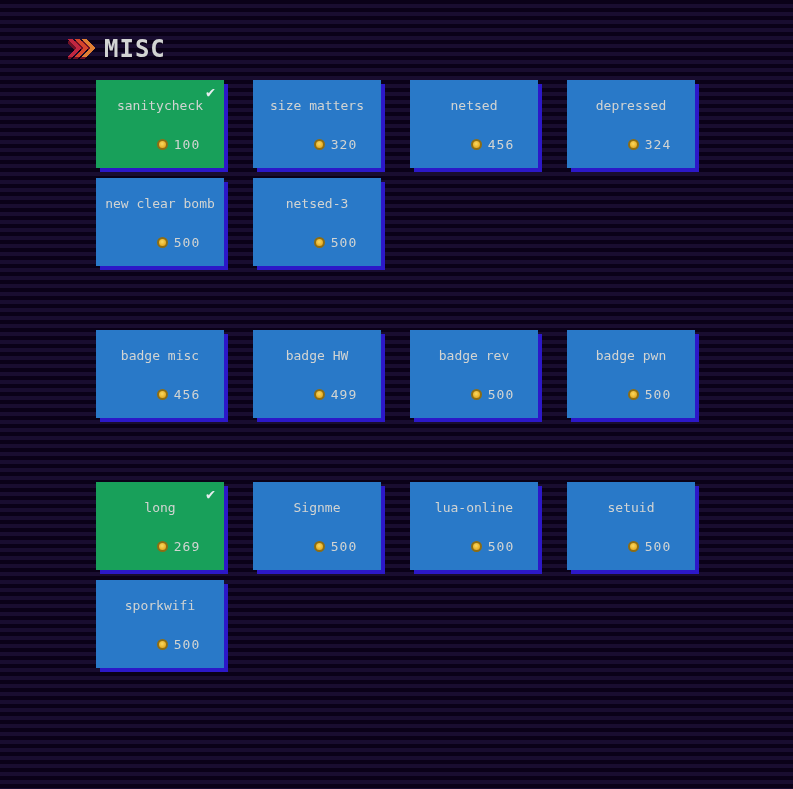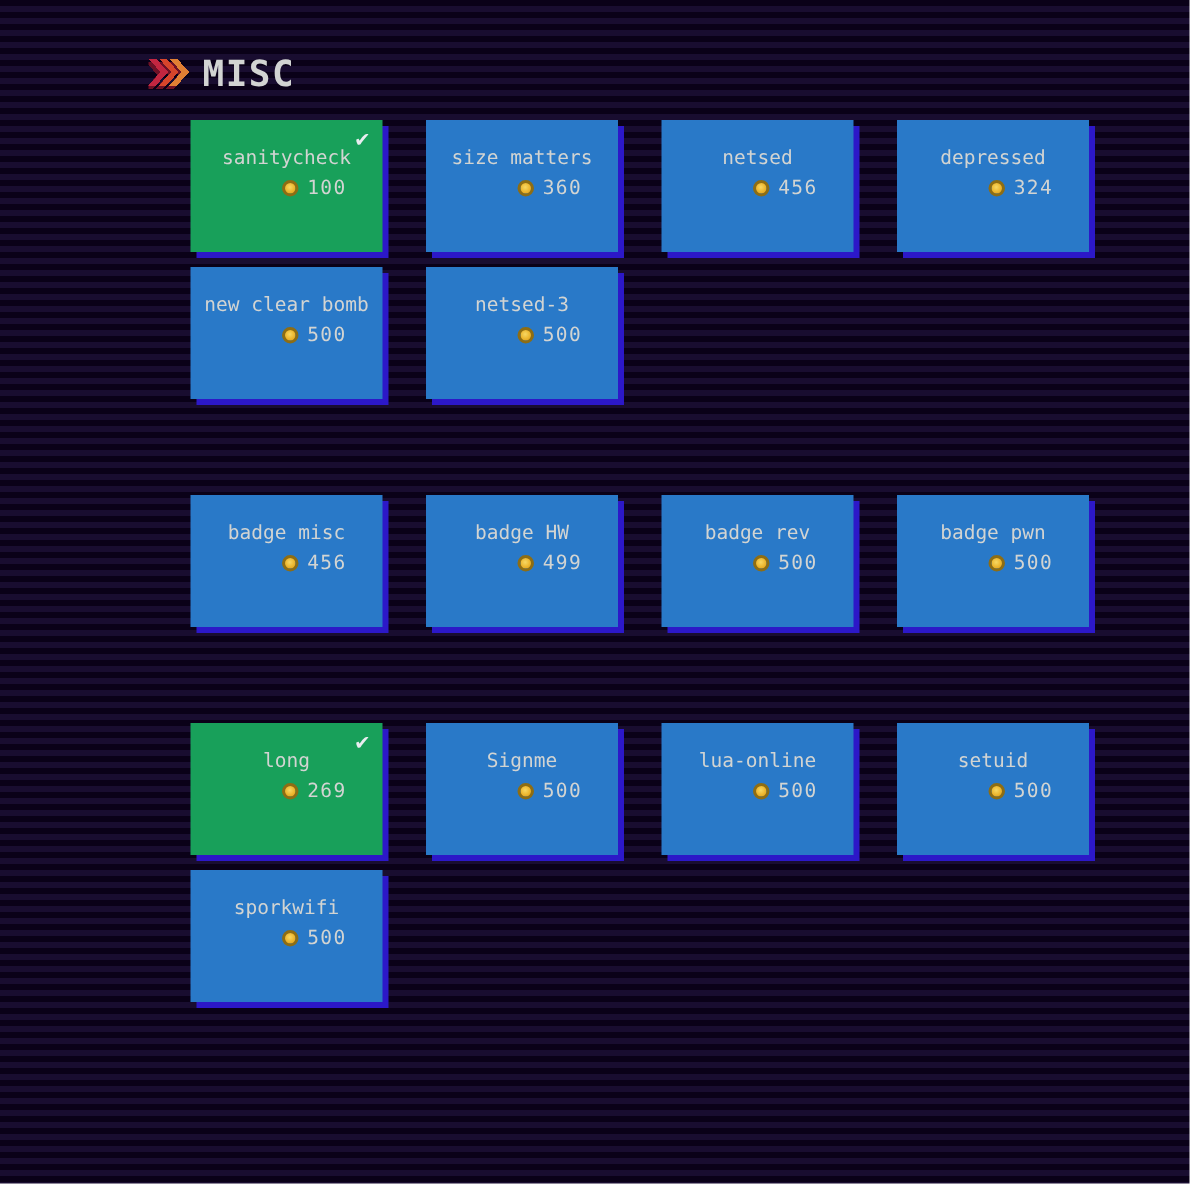--- a/index.html
+++ b/index.html
@@ -15,21 +15,21 @@
   *{box-sizing:border-box;}
   html,body{margin:0;padding:0;}
   body{
     width:793px;height:789px;
     background:repeating-linear-gradient(180deg,
       var(--bg-dark) 0px, var(--bg-dark) 4px,
       var(--bg-light) 4px, var(--bg-light) 8px);
     font-family:"DejaVu Sans Mono", monospace;
     overflow:hidden;
   }
-  .board{padding:36px 0 0 68px;margin-left:31px;}
+  .board{padding:36px 0 0 68px;}
   .section + .section{margin-top:64px;}
   .section-header{
     display:flex;align-items:center;gap:6px;
     height:26px;margin-bottom:18px;
   }
   .chevron-icon{flex:0 0 auto;display:block;}
   .section-title{
     color:var(--text);
     font-size:24px;
     letter-spacing:1px;
@@ -51,21 +51,21 @@
   .card.solved{background:var(--card-green);}
   .card-title{
     position:absolute;top:18px;left:50%;
     transform:translateX(-50%);
     max-width:114px;
     white-space:nowrap;overflow:hidden;
     font-size:13px;color:var(--text);
     text-align:left;
   }
   .card-points{
-    position:absolute;top:38px;left:0;right:0;
+    position:absolute;top:57px;left:0;right:0;
     display:flex;justify-content:center;align-items:center;gap:6px;padding-left:37px;
   }
   .coin-icon{
     width:11px;height:11px;border-radius:50%;
     background:radial-gradient(circle at 45% 40%, #f7d863 0%, var(--coin-fill) 55%, #d69a20 100%);
     border:2px solid var(--coin-border);
   }
   .points-value{
     font-size:13px;color:var(--text);letter-spacing:1px;
   }
@@ -98,21 +98,21 @@
       <span class="coin-icon"></span>
       <span class="points-value">100</span>
     </div>
   </div>
 
   <div class="card">
 
     <div class="card-title">size matters</div>
     <div class="card-points">
       <span class="coin-icon"></span>
-      <span class="points-value">360</span>
+      <span class="points-value">320</span>
     </div>
   </div>
 
   <div class="card">
 
     <div class="card-title">netsed</div>
     <div class="card-points">
       <span class="coin-icon"></span>
       <span class="points-value">456</span>
     </div>

